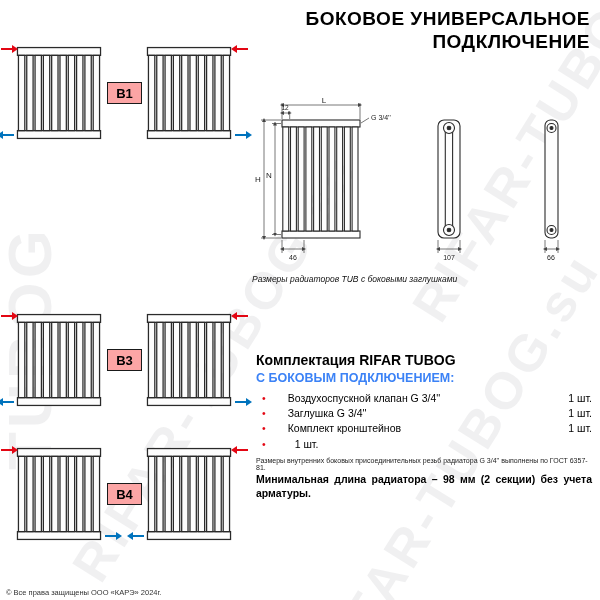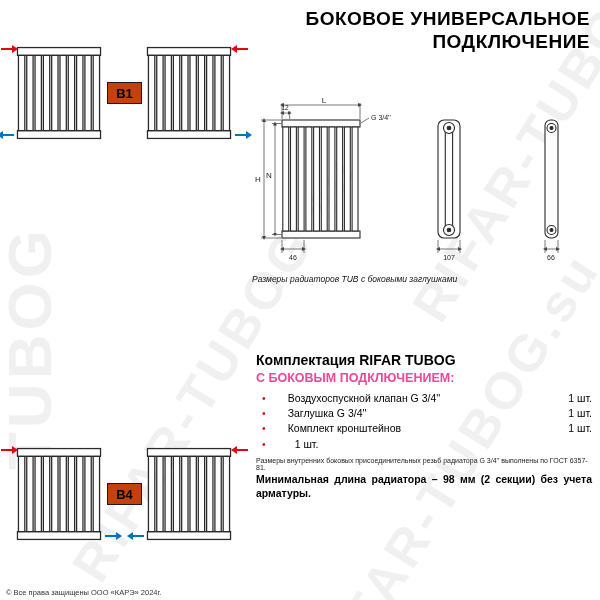--- a/index.html
+++ b/index.html
@@ -31,42 +31,42 @@
 
   
   .schemes { position:absolute; left:4px; top:45px; width:242px; height:545px; z-index:1; }
   .scheme { position:absolute; left:0; width:242px; height:96px; }
   .s1 { top:0; } .s2 { top:141px; } .s3 { top:267px; } .s4 { top:401px; }
   .radiator { position:absolute; top:0; width:86px; height:96px; }
   .rad-left { left:12px; } .rad-right { left:142px; }
   .scheme-label {
     position:absolute; left:103px; top:37px; width:35px; height:22px;
     border:1.5px solid #1a1a1a; display:flex; align-items:center; justify-content:center;
-    font-weight:bold; font-size:13px; background:#c2410c;
+    font-weight:bold; font-size:13px; background:#fca5a5;
   }
 
   
   .arr { position:absolute; width:13px; height:0; border-top:2.4px solid var(--c); }
   .arr::after { content:""; position:absolute; top:-5.4px; width:0; height:0; border:4px solid transparent; }
   .arr.dir-right::after { right:-8px; border-left:6px solid var(--c); }
   .arr.dir-left::after  { left:-8px;  border-right:6px solid var(--c); }
   .supply { --c:#e30613; } .return { --c:#0073bd; }
   .a-lt { left:-3px;  top:3px; }  .a-lb { left:-3px;  top:89px; }
   .a-rt { left:231px; top:3px; }  .a-rb { left:231px; top:89px; }
   .d-lb { left:101px; top:89px; } .d-rb { left:127px; top:89px; }
 
   
   .tech-wrap { position:absolute; left:252px; top:96px; z-index:1; }
   .tech-caption { position:absolute; left:252px; top:274px; z-index:1;
     font-size:8.5px; font-style:italic; color:#111; }
 
   
   .package { position:absolute; left:256px; top:352px; width:336px; z-index:1; }
   .pkg-title { font-size:14px; font-weight:bold; }
-  .pkg-subtitle { font-size:12.5px; font-weight:bold; color:#ec4899; margin-top:3px; }
+  .pkg-subtitle { font-size:12.5px; font-weight:bold; color:#3b82f6; margin-top:3px; }
   .pkg-items { margin-top:6px; }
   .pkg-item { display:flex; align-items:baseline; font-size:10.5px; line-height:1.45; }
   .bullet { color:#e30613; margin:0 5px 0 6px; font-size:10.5px; }
   .pkg-name { flex:1;margin-left:17px; }
   .pkg-qty { margin-left:24px; white-space:nowrap; }
   .pkg-note { font-size:7px; color:#222; margin-top:5px; }
 
   
   .description { position:absolute; left:256px; top:463px; width:336px; z-index:1;
     font-size:10.8px; line-height:1.38; text-align:justify; }
@@ -124,20 +124,35 @@
       <div class="scheme-label">
         <span>В1</span>
       </div>
       <span class="arr dir-right supply a-lt"></span>
       <span class="arr dir-left  return a-lb"></span>
       <span class="arr dir-left  supply a-rt"></span>
       <span class="arr dir-right return a-rb"></span>
     </div>
 
 
+    <div class="scheme s3">
+      <svg class="radiator rad-left">
+          <use href="#radsym"></use>
+        </svg>
+      <svg class="radiator rad-right">
+          <use href="#radsym"></use>
+        </svg>
+      <div class="scheme-label">
+        <span>В3</span>
+      </div>
+      <span class="arr dir-right supply a-lt"></span>
+      <span class="arr dir-left  return a-lb"></span>
+      <span class="arr dir-left  supply a-rt"></span>
+      <span class="arr dir-right return a-rb"></span>
+    </div>
 
     <div class="scheme s4">
       <svg class="radiator rad-left">
           <use href="#radsym"></use>
         </svg>
       <svg class="radiator rad-right">
           <use href="#radsym"></use>
         </svg>
       <div class="scheme-label">
         <span>В4</span>

